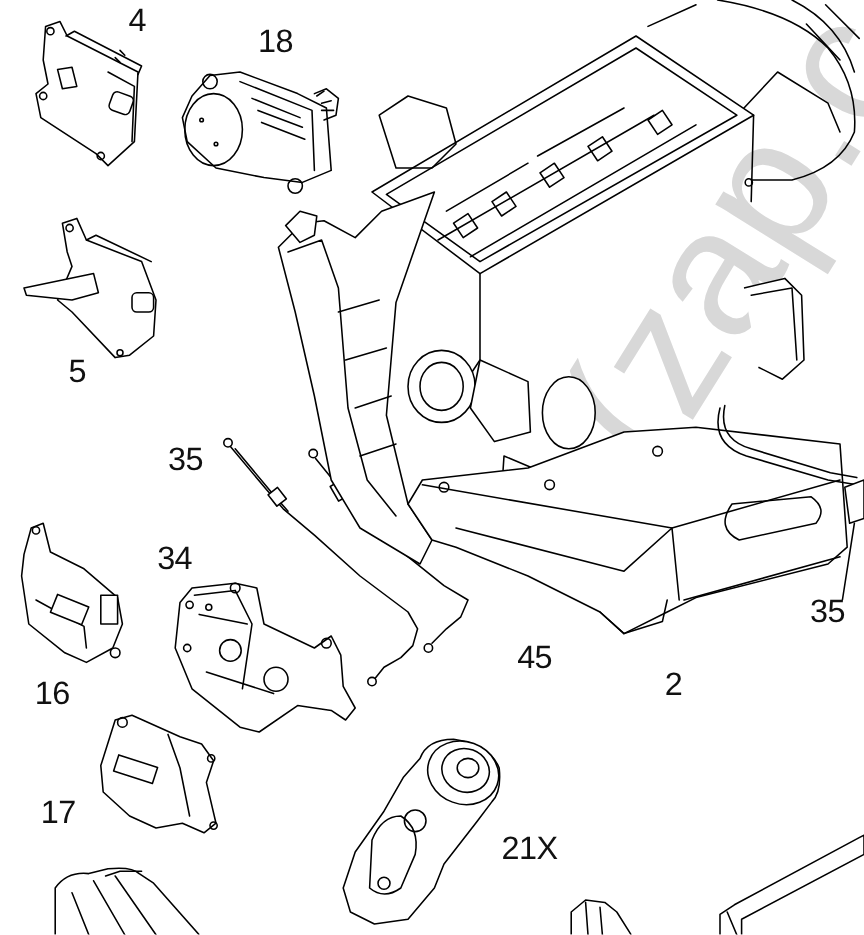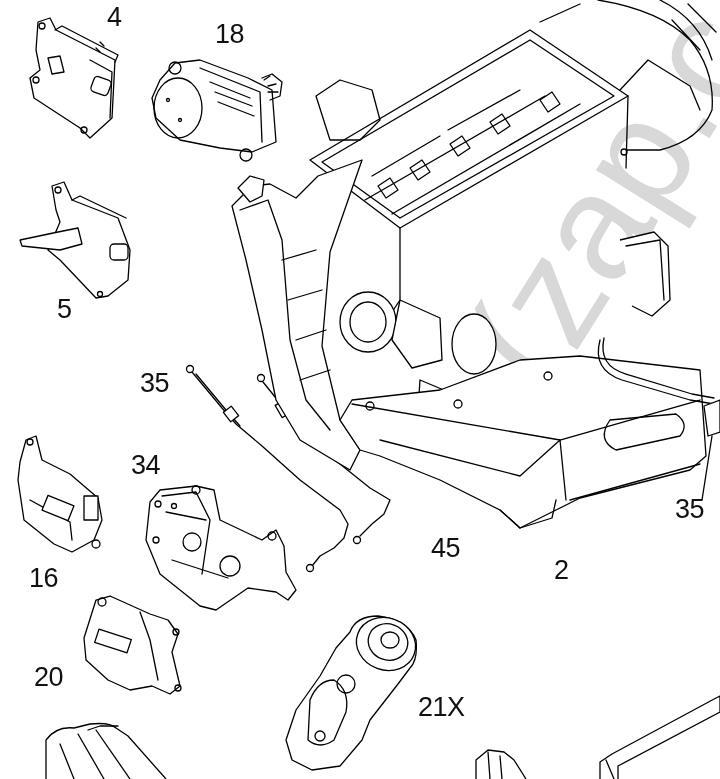--- a/index.html
+++ b/index.html
@@ -179,18 +179,18 @@
     </g>
   </svg>
 
   <div class="callout" style="left:107px; top:4px;">4</div>
   <div class="callout" style="left:215px; top:21px;">18</div>
   <div class="callout" style="left:57px;  top:296px;">5</div>
   <div class="callout" style="left:140px; top:370px;">35</div>
   <div class="callout" style="left:131px; top:452px;">34</div>
   <div class="callout" style="left:387px; top:535px;margin-left:44px;">45</div>
   <div class="callout" style="left:29px;  top:565px;">16</div>
-  <div class="callout" style="left:34px;  top:664px;">20</div>
+  <div class="callout" style="left:34px;  top:664px;">17</div>
   <div class="callout" style="left:554px; top:557px;">2</div>
   <div class="callout" style="left:675px; top:496px;">35</div>
   <div class="callout" style="left:418px; top:694px;">21X</div>
 
 </div>
 
 </body></html>

